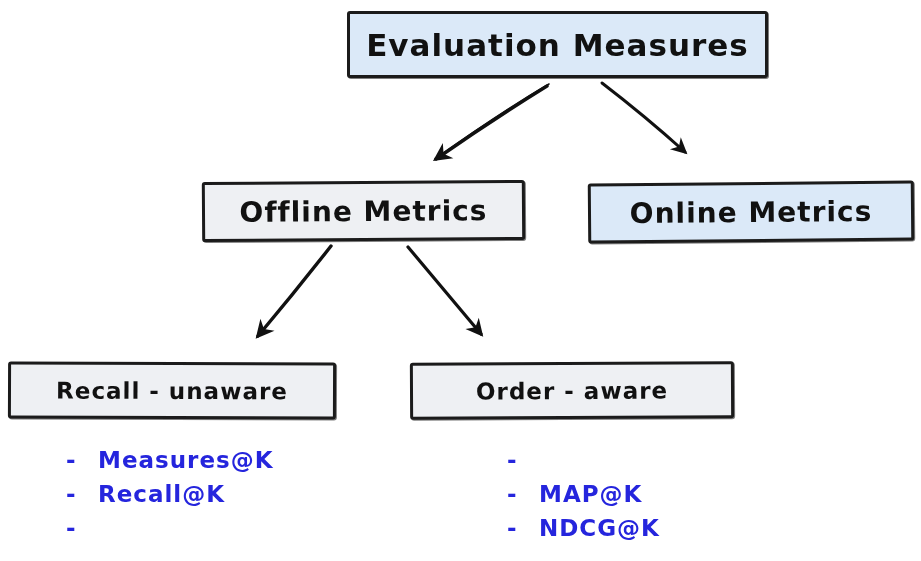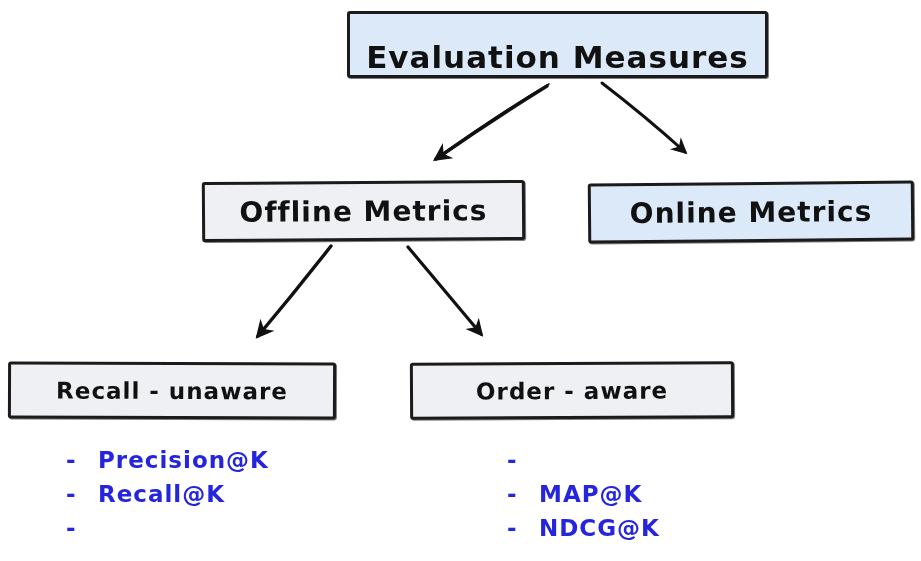--- a/index.html
+++ b/index.html
@@ -35,21 +35,20 @@
     letter-spacing: 1px;
     text-align: center;
     box-shadow: 1px 1px 0 rgba(20,20,20,0.55);
   }
   .node.blue { background: #dbe9f8; }
   .node.gray { background: #eef0f3; }
 
   .node-root {
     left: 347px; top: 11px; width: 421px; height: 67px;
     font-size: 31px;
-    align-items: flex-end;
   }
   .node-offline {
     left: 202px; top: 181px; width: 323px; height: 60px;
     font-size: 28px;
     transform: rotate(-0.4deg);
   }
   .node-online {
     left: 588px; top: 182px; width: 326px; height: 60px;
     font-size: 28px;
     transform: rotate(-0.5deg);
@@ -126,21 +125,21 @@
     <span>Recall - unaware</span>
   </div>
 
   <div class="node gray node-aware">
     <span>Order - aware</span>
   </div>
 
   <ul class="metric-list list-left">
     <li>
       <span class="dash">-</span>
-      <span>Precision@K</span>
+      <span>Measures@K</span>
     </li>
     <li>
       <span class="dash">-</span>
       <span>Recall@K</span>
     </li>
     <li>
       <span class="dash">-</span>
     </li>
   </ul>
 

